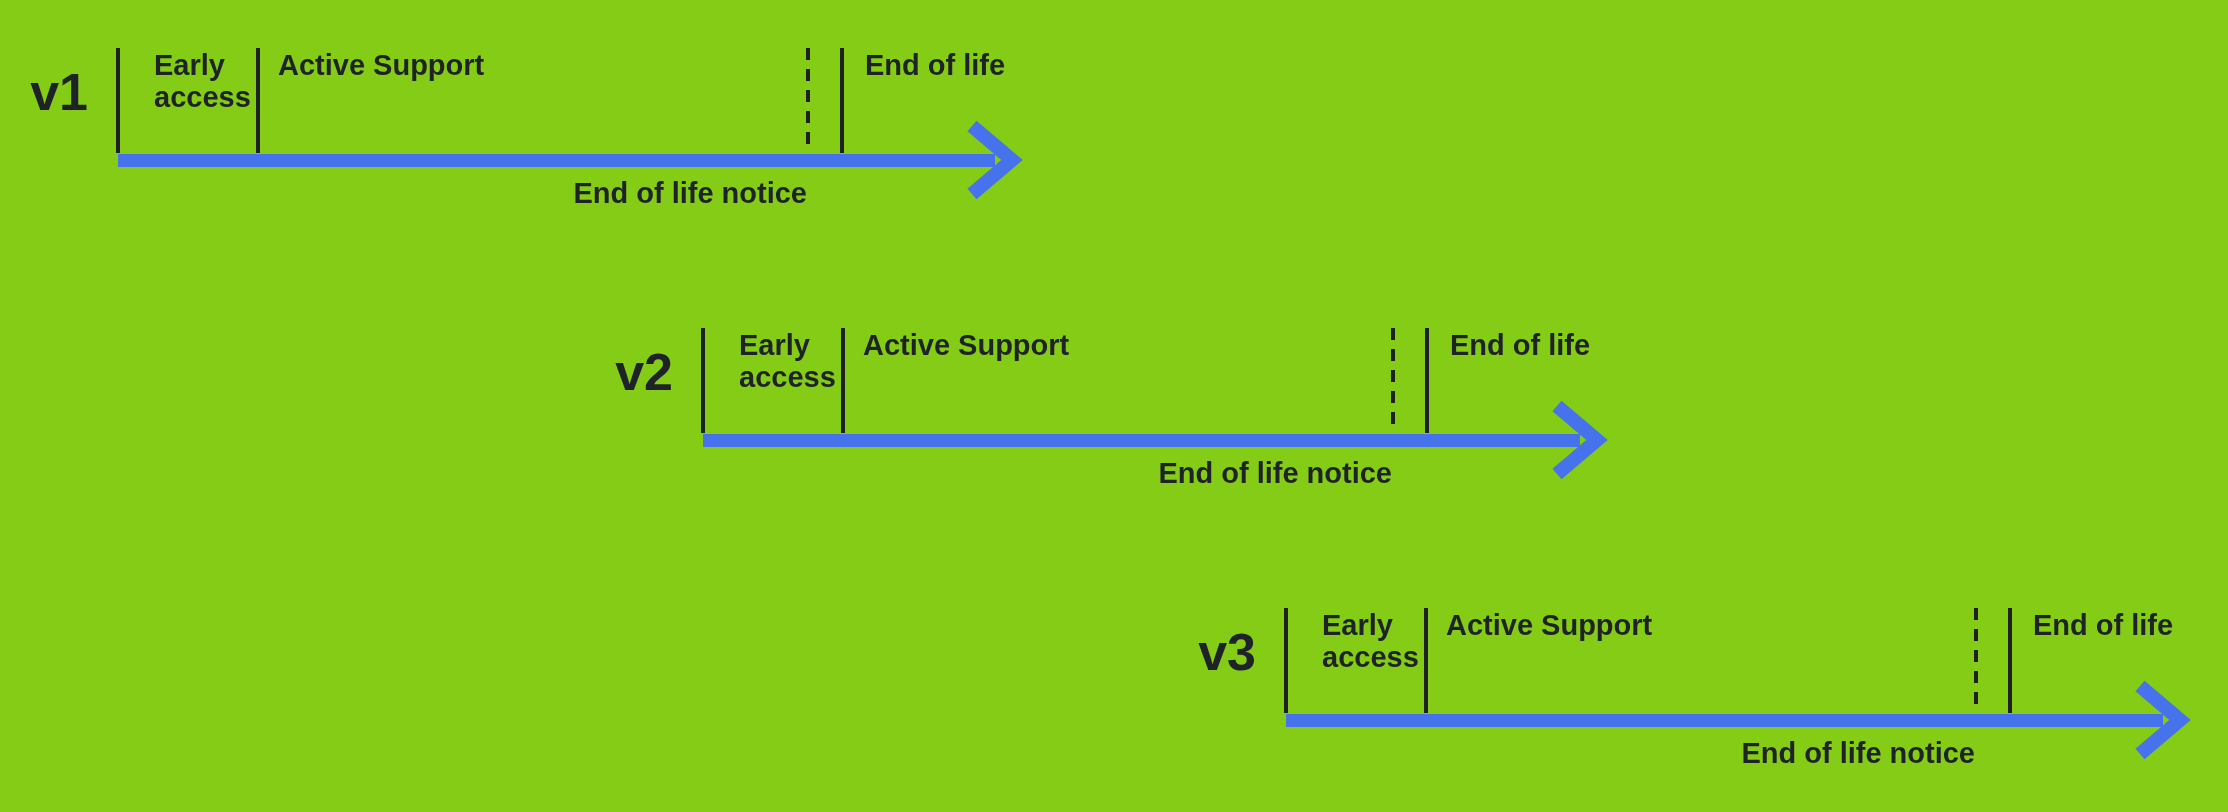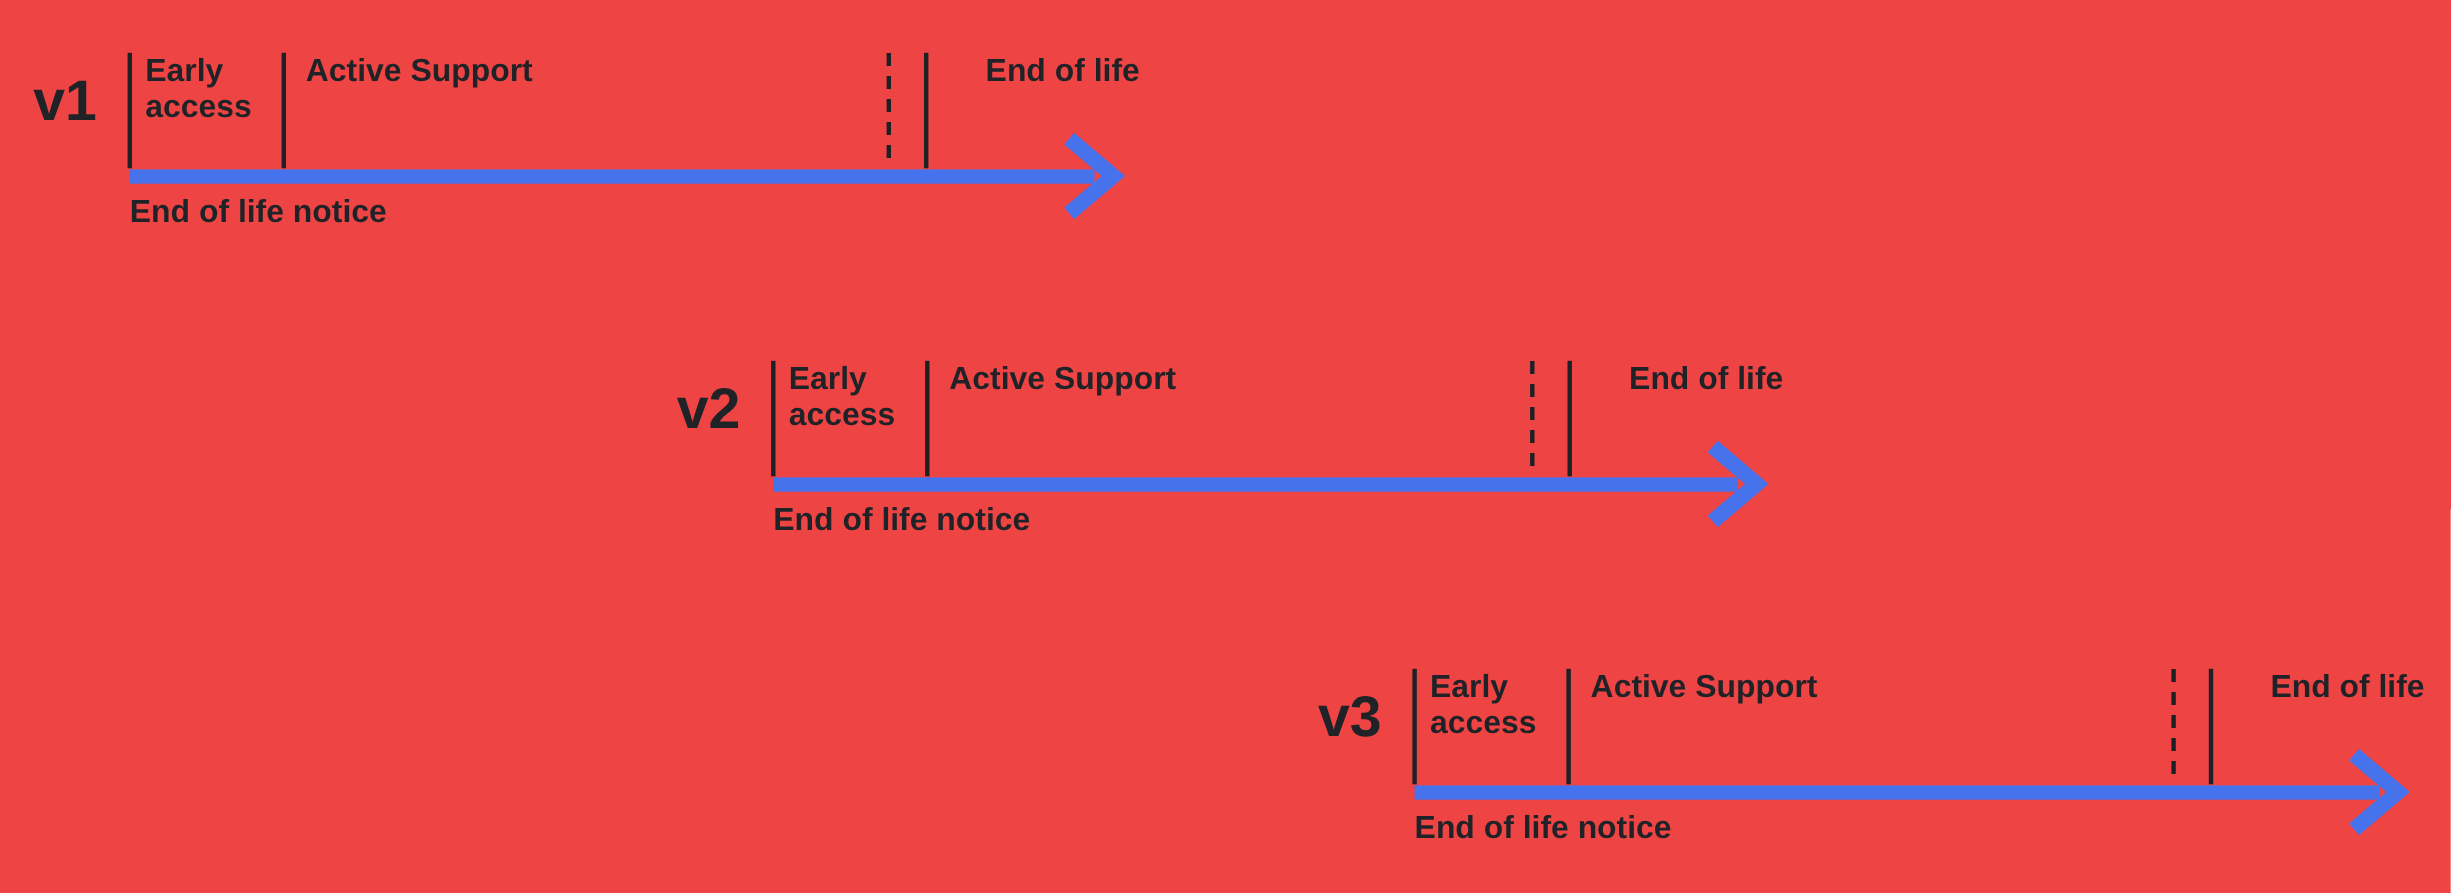--- a/index.html
+++ b/index.html
@@ -1,19 +1,19 @@
 <!DOCTYPE html>
 <html><head>
 <meta charset="utf-8">
 <style>
   html,body{margin:0;padding:0;background:#ffffff;}
   #canvas{
     position:relative;
     width:2228px;height:812px;
-    background:#ef4444;
+    background:#84cc16;
     font-family:"Liberation Sans",sans-serif;
     overflow:hidden;
   }
   .timeline{position:absolute;width:0;height:0;}
   .t0{left:118px;top:48px;}
   .t1{left:703px;top:328px;}
   .t2{left:1286px;top:608px;}
 
   .vlabel{
     position:absolute;left:-182px;top:16px;width:152px;
@@ -30,26 +30,26 @@
   .tick-eol{left:722.25px;}
   .tick-dashed{
     position:absolute;top:0;left:688.25px;width:3.5px;height:103px;
     background:repeating-linear-gradient(to bottom,#1d2024 0 12px,transparent 12px 21px);
   }
   .lbl{
     position:absolute;top:1px;
     font-size:29px;line-height:32px;font-weight:700;
     color:#1f2327;white-space:nowrap;
   }
-  .lbl-early{left:14px;width:120px;white-space:normal;}
+  .lbl-early{left:36px;width:120px;white-space:normal;}
   .lbl-active{left:160px;text-align:right;}
-  .lbl-eol{left:778px;}
+  .lbl-eol{left:747px;}
   .lbl-notice{
     left:0;top:129px;width:689px;
-    text-align:left;white-space:nowrap;
+    text-align:right;white-space:nowrap;
   }
   .bar{
     position:absolute;left:0;top:105.5px;width:877px;height:13.5px;
     background:#4672EC;
   }
   .arrowhead{position:absolute;left:849px;top:70px;}
 </style>
 </head>
 <body>
 

